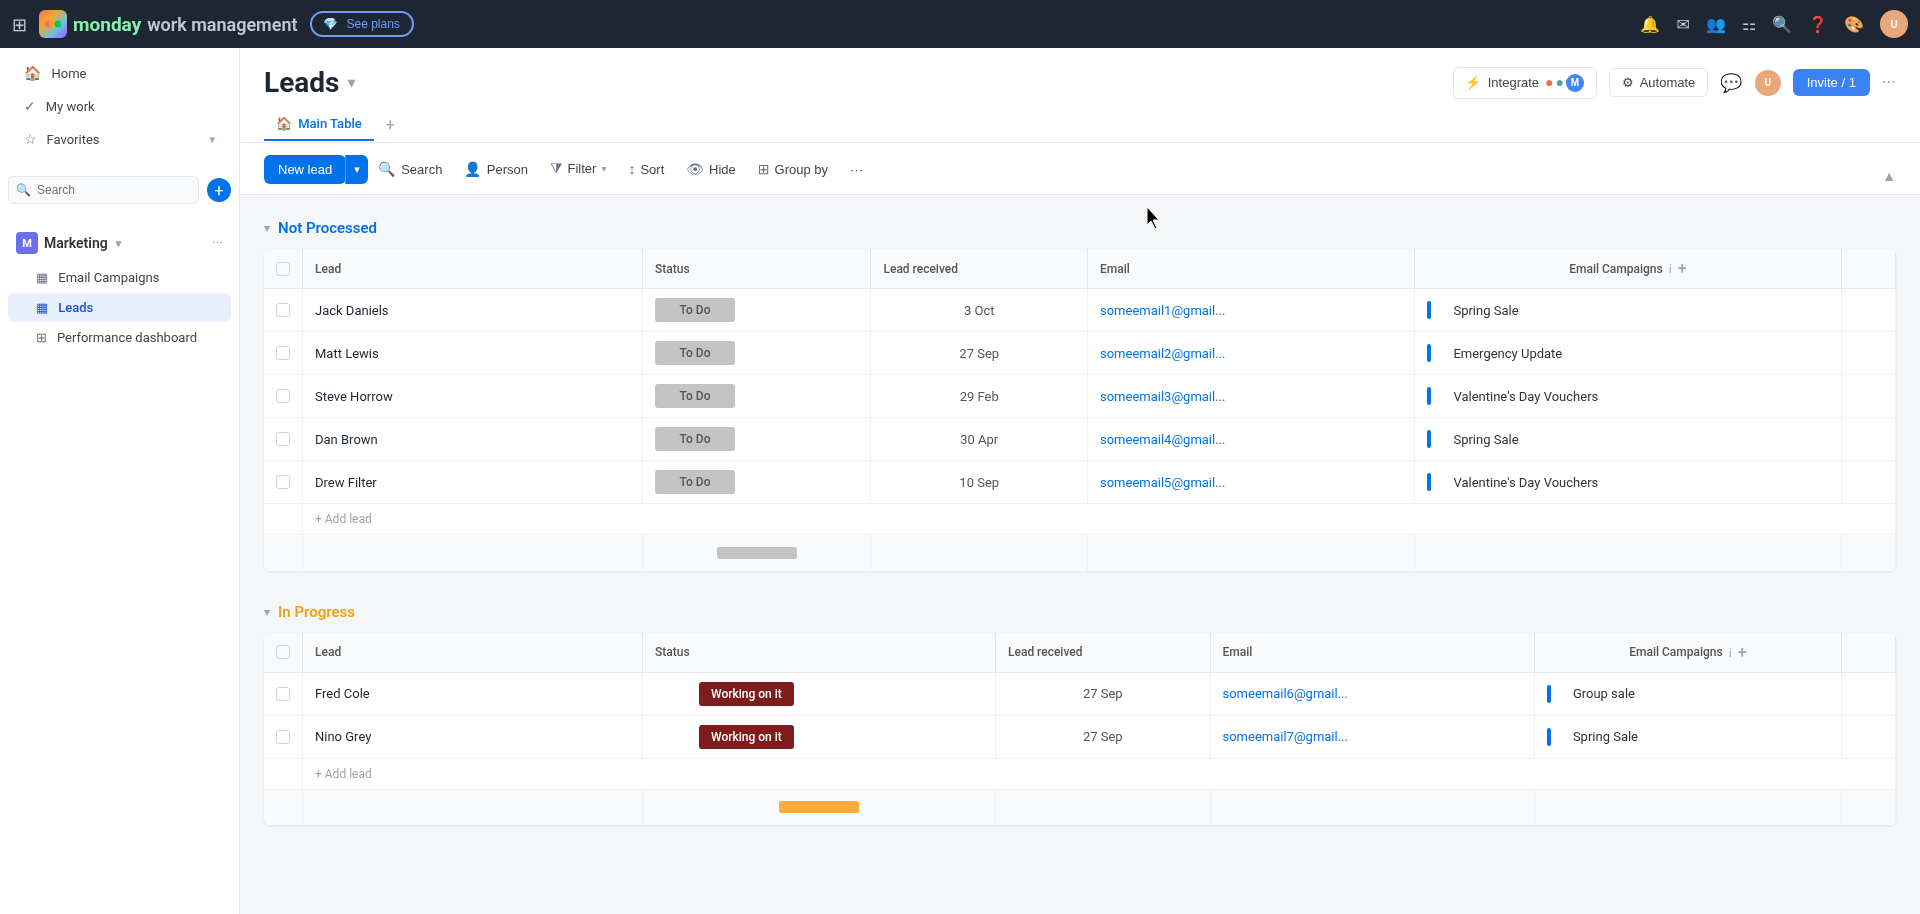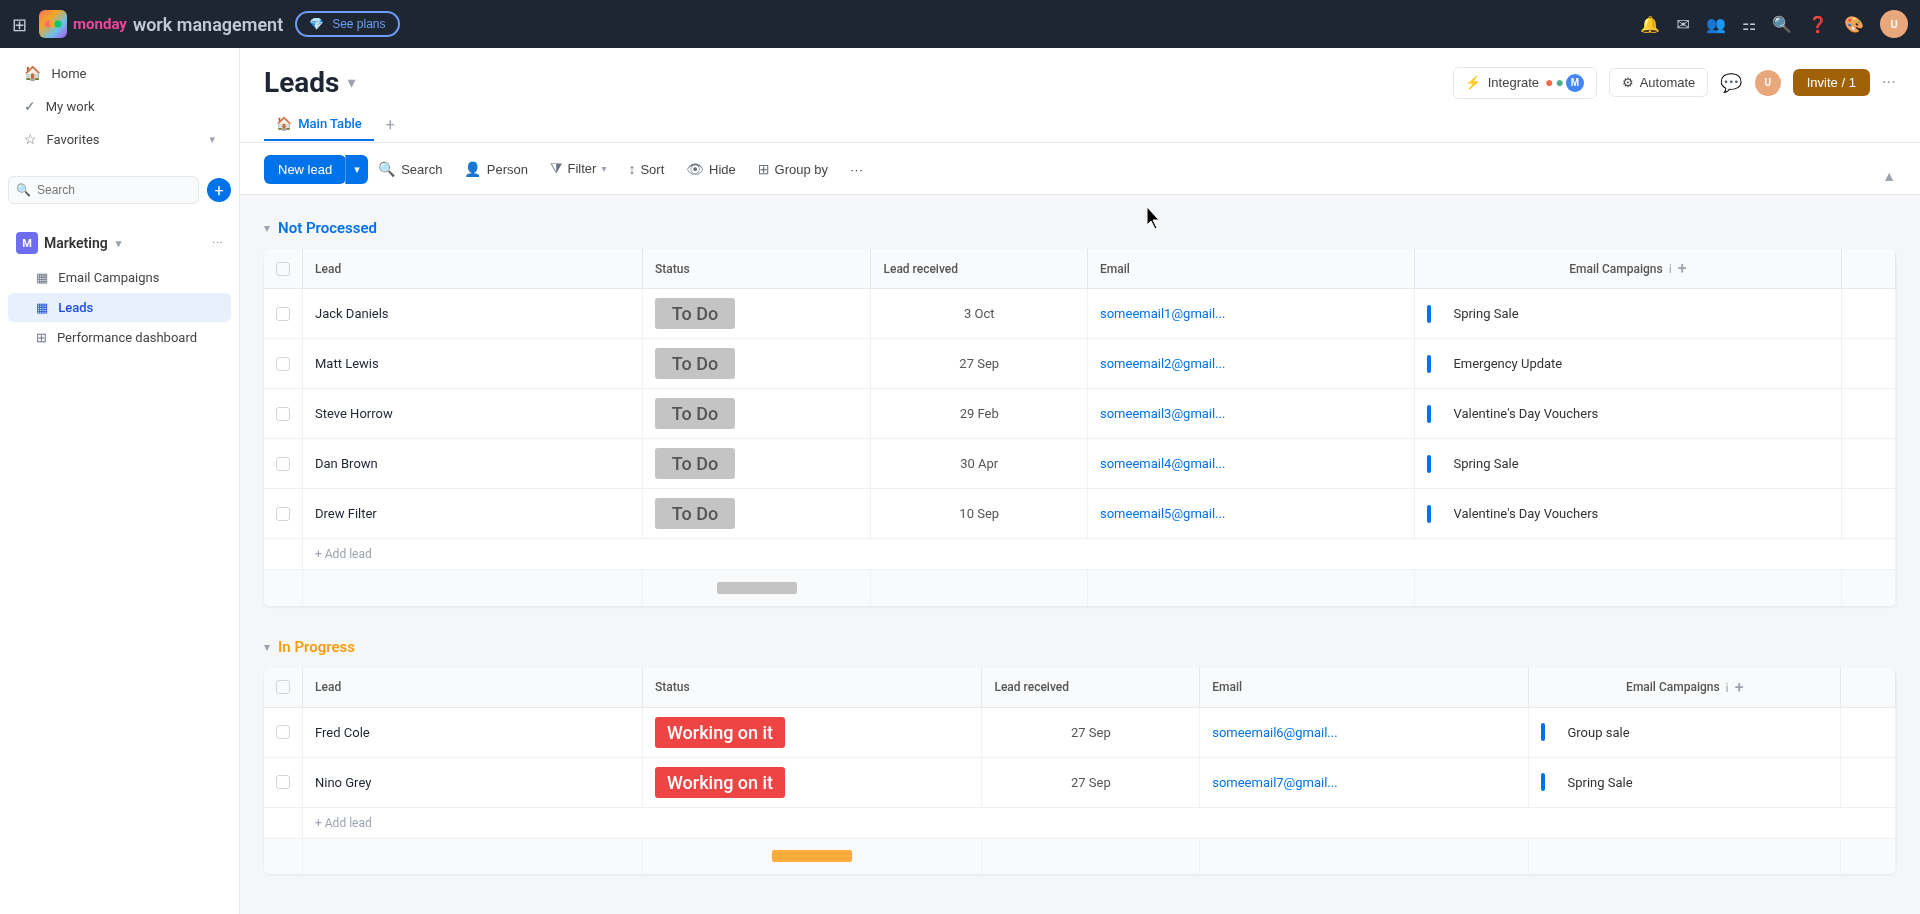--- a/index.html
+++ b/index.html
@@ -3,21 +3,21 @@
   <meta charset="utf-8">
   <style>
     * { box-sizing: border-box; margin: 0; padding: 0; }
     body { font-family: -apple-system, BlinkMacSystemFont, 'Segoe UI', Roboto, sans-serif; font-size: 13px; background: #f5f6f8; color: #333; display: flex; flex-direction: column; height: 100vh; overflow: hidden; }
 
     
     .top-nav { background: #1f2633; display: flex; align-items: center; height: 48px; padding: 0 12px; gap: 12px; flex-shrink: 0; }
     .top-nav-apps { color: #c3c9d4; cursor: pointer; font-size: 18px; }
     .top-nav-logo { display: flex; align-items: center; gap: 6px; color: white; font-size: 14px; font-weight: 600; }
     .logo-icon { width: 28px; height: 28px; background: linear-gradient(135deg, #f7706c, #f5a623, #6ec1e4, #a855f7); border-radius: 6px; display: flex; align-items: center; justify-content: center; font-size: 10px; }
-    .logo-text { color: #ec4899; font-weight: 700; font-size: 15px; }
+    .logo-text { color: #86efac; font-weight: 700; font-size: 19px; }
     .logo-sub { color: #c3c9d4; font-size: 18px; }
     .see-plans-btn { border: 2px solid #6c9ef8; color: #6c9ef8; background: transparent; border-radius: 20px; padding: 4px 12px; font-size: 12px; cursor: pointer; display: flex; align-items: center; gap: 4px; }
     .top-nav-spacer { flex: 1; }
     .top-nav-icons { display: flex; align-items: center; gap: 16px; }
     .top-nav-icon { color: #c3c9d4; cursor: pointer; font-size: 16px; }
     .avatar-circle { width: 28px; height: 28px; border-radius: 50%; background: #e8a87c; display: flex; align-items: center; justify-content: center; font-size: 11px; color: white; font-weight: 600; cursor: pointer; }
 
     
     .main-layout { display: flex; flex: 1; overflow: hidden; }
 
@@ -45,21 +45,21 @@
     .content { flex: 1; display: flex; flex-direction: column; overflow: hidden; background: #f5f6f8; }
 
     
     .page-header { background: white; padding: 0 24px; border-bottom: 1px solid #e5e7eb; flex-shrink: 0; }
     .page-title-row { display: flex; align-items: center; padding: 18px 0 0 0; gap: 8px; }
     .page-title { font-size: 28px; font-weight: 700; color: #1f2633; }
     .page-title-chevron { color: #9ca3af; font-size: 16px; cursor: pointer; }
     .page-header-actions { margin-left: auto; display: flex; align-items: center; gap: 12px; }
     .integrate-btn { display: flex; align-items: center; gap: 6px; padding: 6px 12px; border: 1px solid #e5e7eb; border-radius: 6px; cursor: pointer; font-size: 13px; color: #444; background: white; }
     .automate-btn { display: flex; align-items: center; gap: 6px; padding: 6px 12px; border: 1px solid #e5e7eb; border-radius: 6px; cursor: pointer; font-size: 13px; color: #444; background: white; }
-    .invite-btn { background: #a16207; color: white; border: none; border-radius: 6px; padding: 6px 14px; font-size: 13px; cursor: pointer; font-weight: 500; }
+    .invite-btn { background: #3b82f6; color: white; border: none; border-radius: 6px; padding: 6px 14px; font-size: 13px; cursor: pointer; font-weight: 500; }
     .more-btn { color: #9ca3af; cursor: pointer; font-size: 18px; }
     .avatar-sm { width: 26px; height: 26px; border-radius: 50%; background: #e8a87c; display: flex; align-items: center; justify-content: center; font-size: 10px; color: white; font-weight: 600; }
     .integration-icons { display: flex; gap: 2px; }
     .tabs-row { display: flex; align-items: center; gap: 4px; padding: 8px 0 0; }
     .tab { display: flex; align-items: center; gap: 6px; padding: 8px 12px; cursor: pointer; border-bottom: 2px solid transparent; color: #555; font-size: 13px; }
     .tab.active { border-bottom: 2px solid #0073ea; color: #0073ea; font-weight: 500; }
     .tab-icon { font-size: 13px; }
     .tab-add { color: #9ca3af; padding: 8px; cursor: pointer; font-size: 16px; }
 
     
@@ -86,23 +86,23 @@
     .data-table th:first-child { width: 36px; }
     .data-table th.lead-col { text-align: left; width: 340px; }
     .data-table td { padding: 9px 12px; border-bottom: 1px solid #f0f1f3; border-right: 1px solid #f0f1f3; font-size: 13px; }
     .data-table td:first-child { width: 36px; text-align: center; }
     .data-table tr:last-child td { border-bottom: none; }
 
     .checkbox { width: 14px; height: 14px; border: 1.5px solid #d1d5db; border-radius: 3px; cursor: pointer; }
     .lead-cell { display: flex; align-items: center; justify-content: space-between; }
     .lead-name { font-size: 13px; color: #1f2633; }
     .comment-icon { color: #9ca3af; font-size: 14px; cursor: pointer; opacity: 0; }
-    .status-badge { display: inline-block; padding: 5px 12px; border-radius: 3px; font-size: 18px; font-weight: 500; color: white; text-align: center; min-width: 80px; }
+    .status-badge { display: inline-block; padding: 5px 12px; border-radius: 3px; font-size: 12px; font-weight: 500; color: white; text-align: center; min-width: 80px; }
     .status-todo { background: #c4c4c4; color: #555; }
-    .status-working { background: #ef4444; color: white; }
+    .status-working { background: #7f1d1d; color: white; margin-left: 44px; }
     .date-cell { text-align: center; color: #555; font-size: 13px; margin-left: 41px; }
     .email-cell { color: #0073ea; font-size: 13px; cursor: pointer; }
     .email-campaign-cell { display: flex; align-items: center; gap: 22px; font-size: 13px; color: #333; }
     .campaign-bar { width: 4px; height: 18px; background: #0073ea; border-radius: 2px; flex-shrink: 0; }
     .add-lead-row td { color: #9ca3af; font-size: 12px; cursor: pointer; padding: 8px 12px; }
     .col-actions { display: flex; align-items: center; gap: 6px; justify-content: center; }
     .col-info { color: #9ca3af; font-size: 12px; cursor: pointer; }
     .col-plus { color: #9ca3af; font-size: 16px; cursor: pointer; }
     .summary-row td { background: #f9fafb; height: 36px; border-top: 1px solid #e5e7eb; }
     .status-summary { background: #c4c4c4; height: 12px; border-radius: 2px; width: 80px; margin: 0 auto; }

